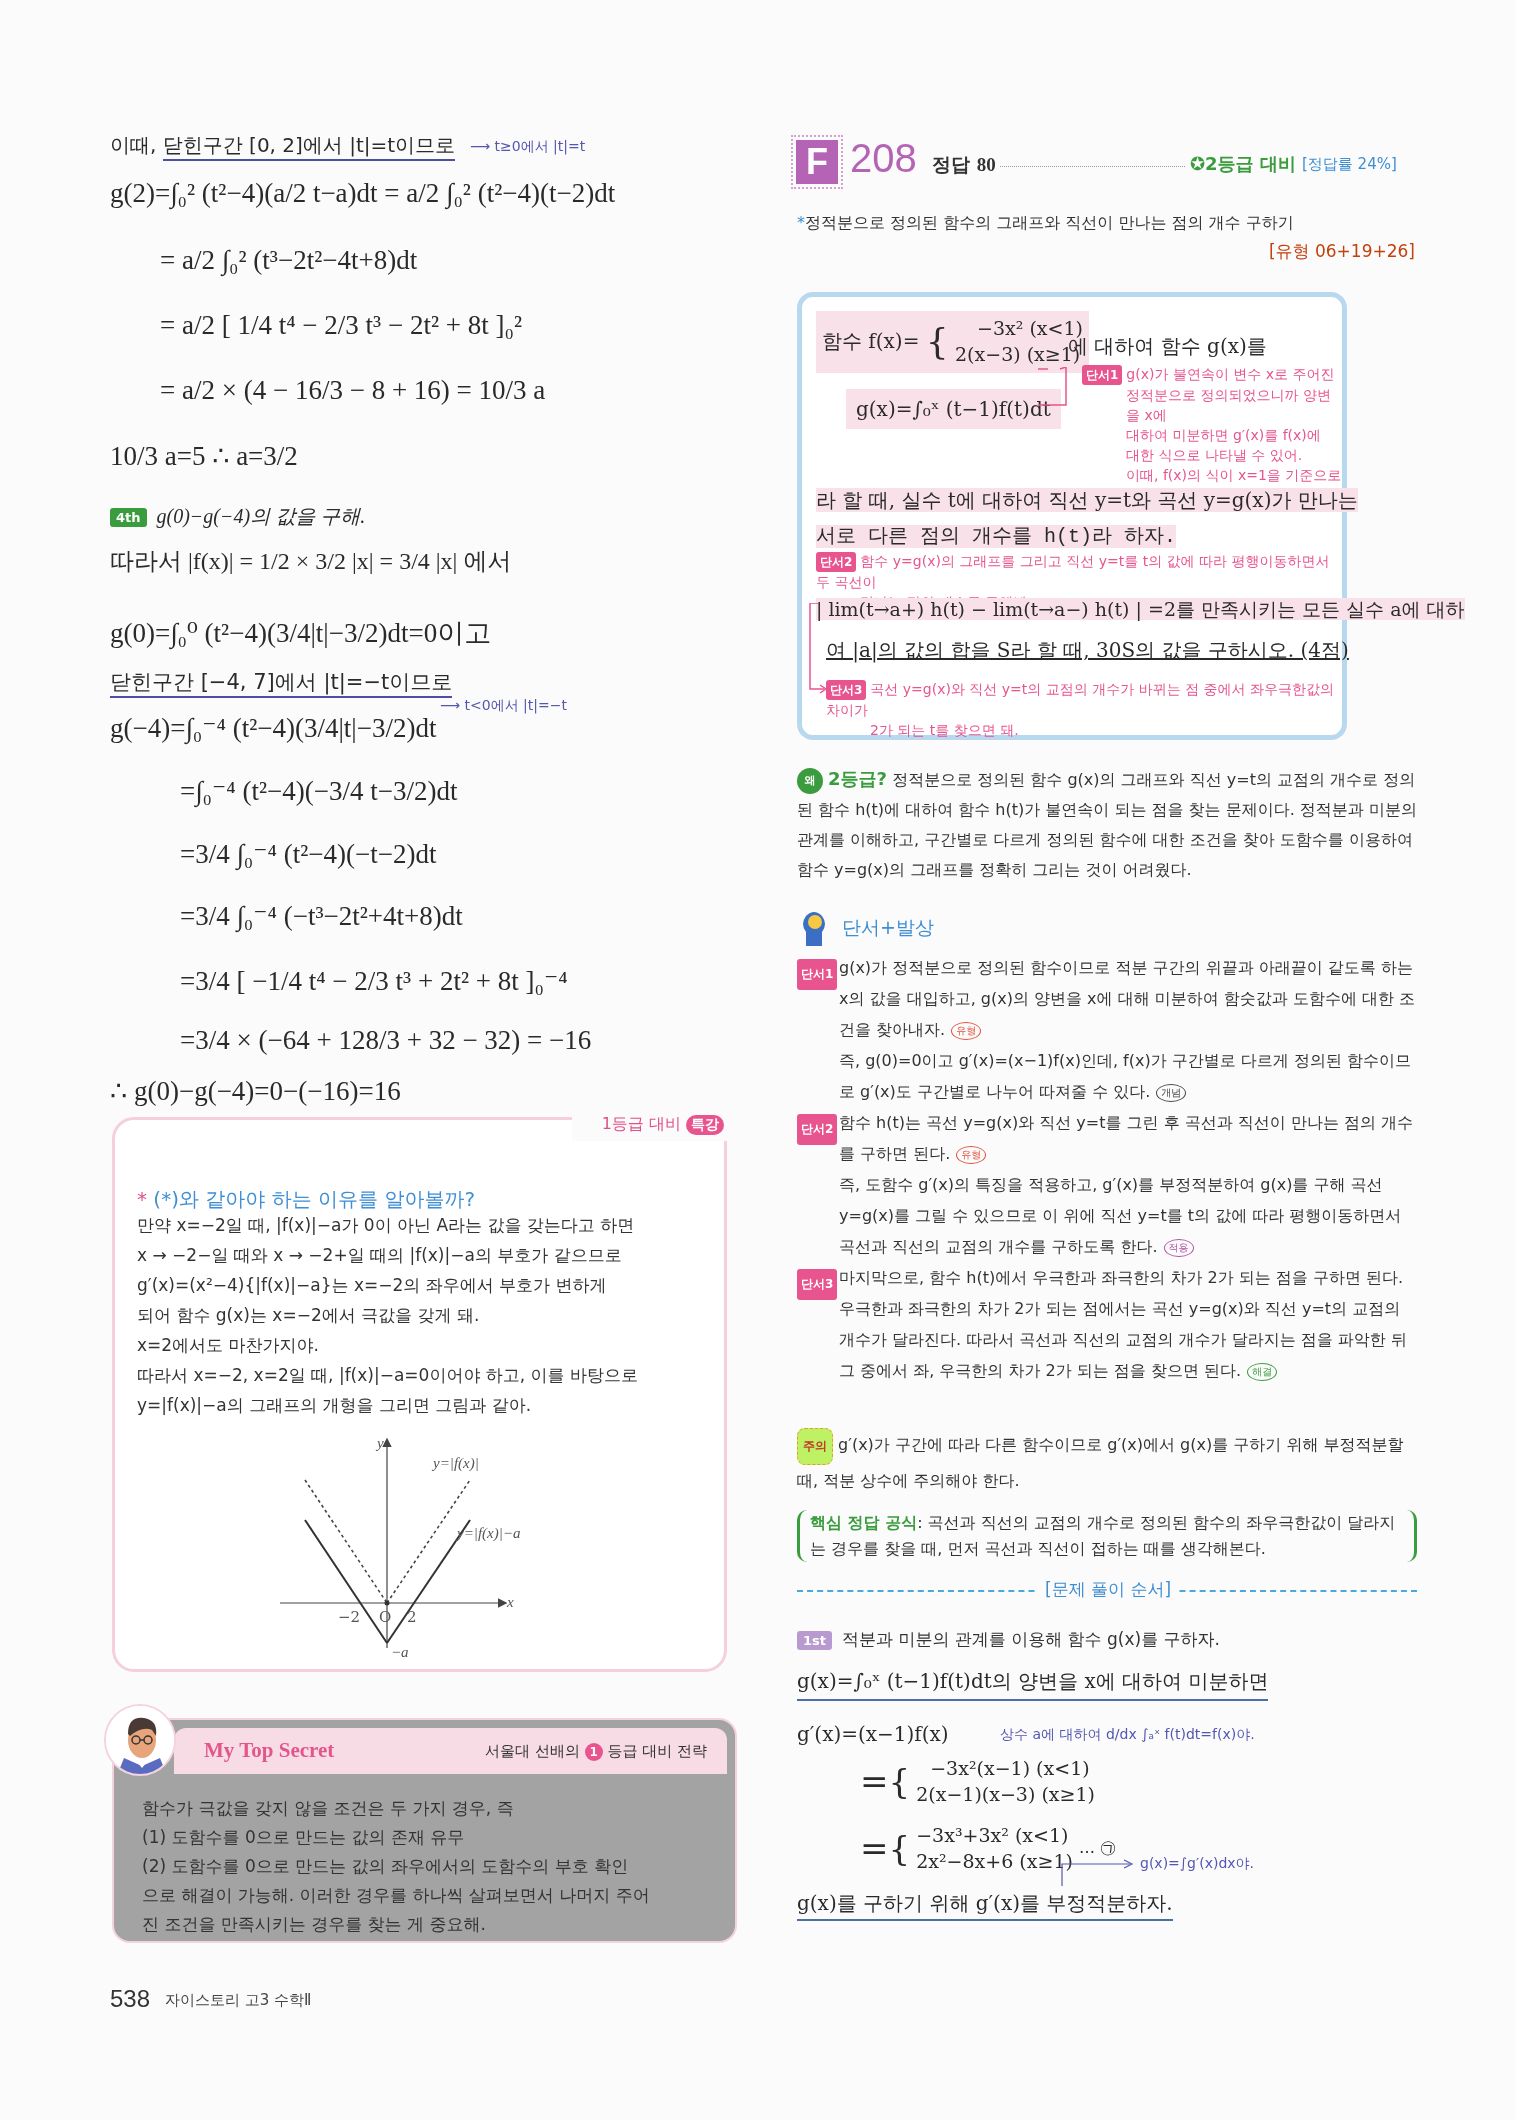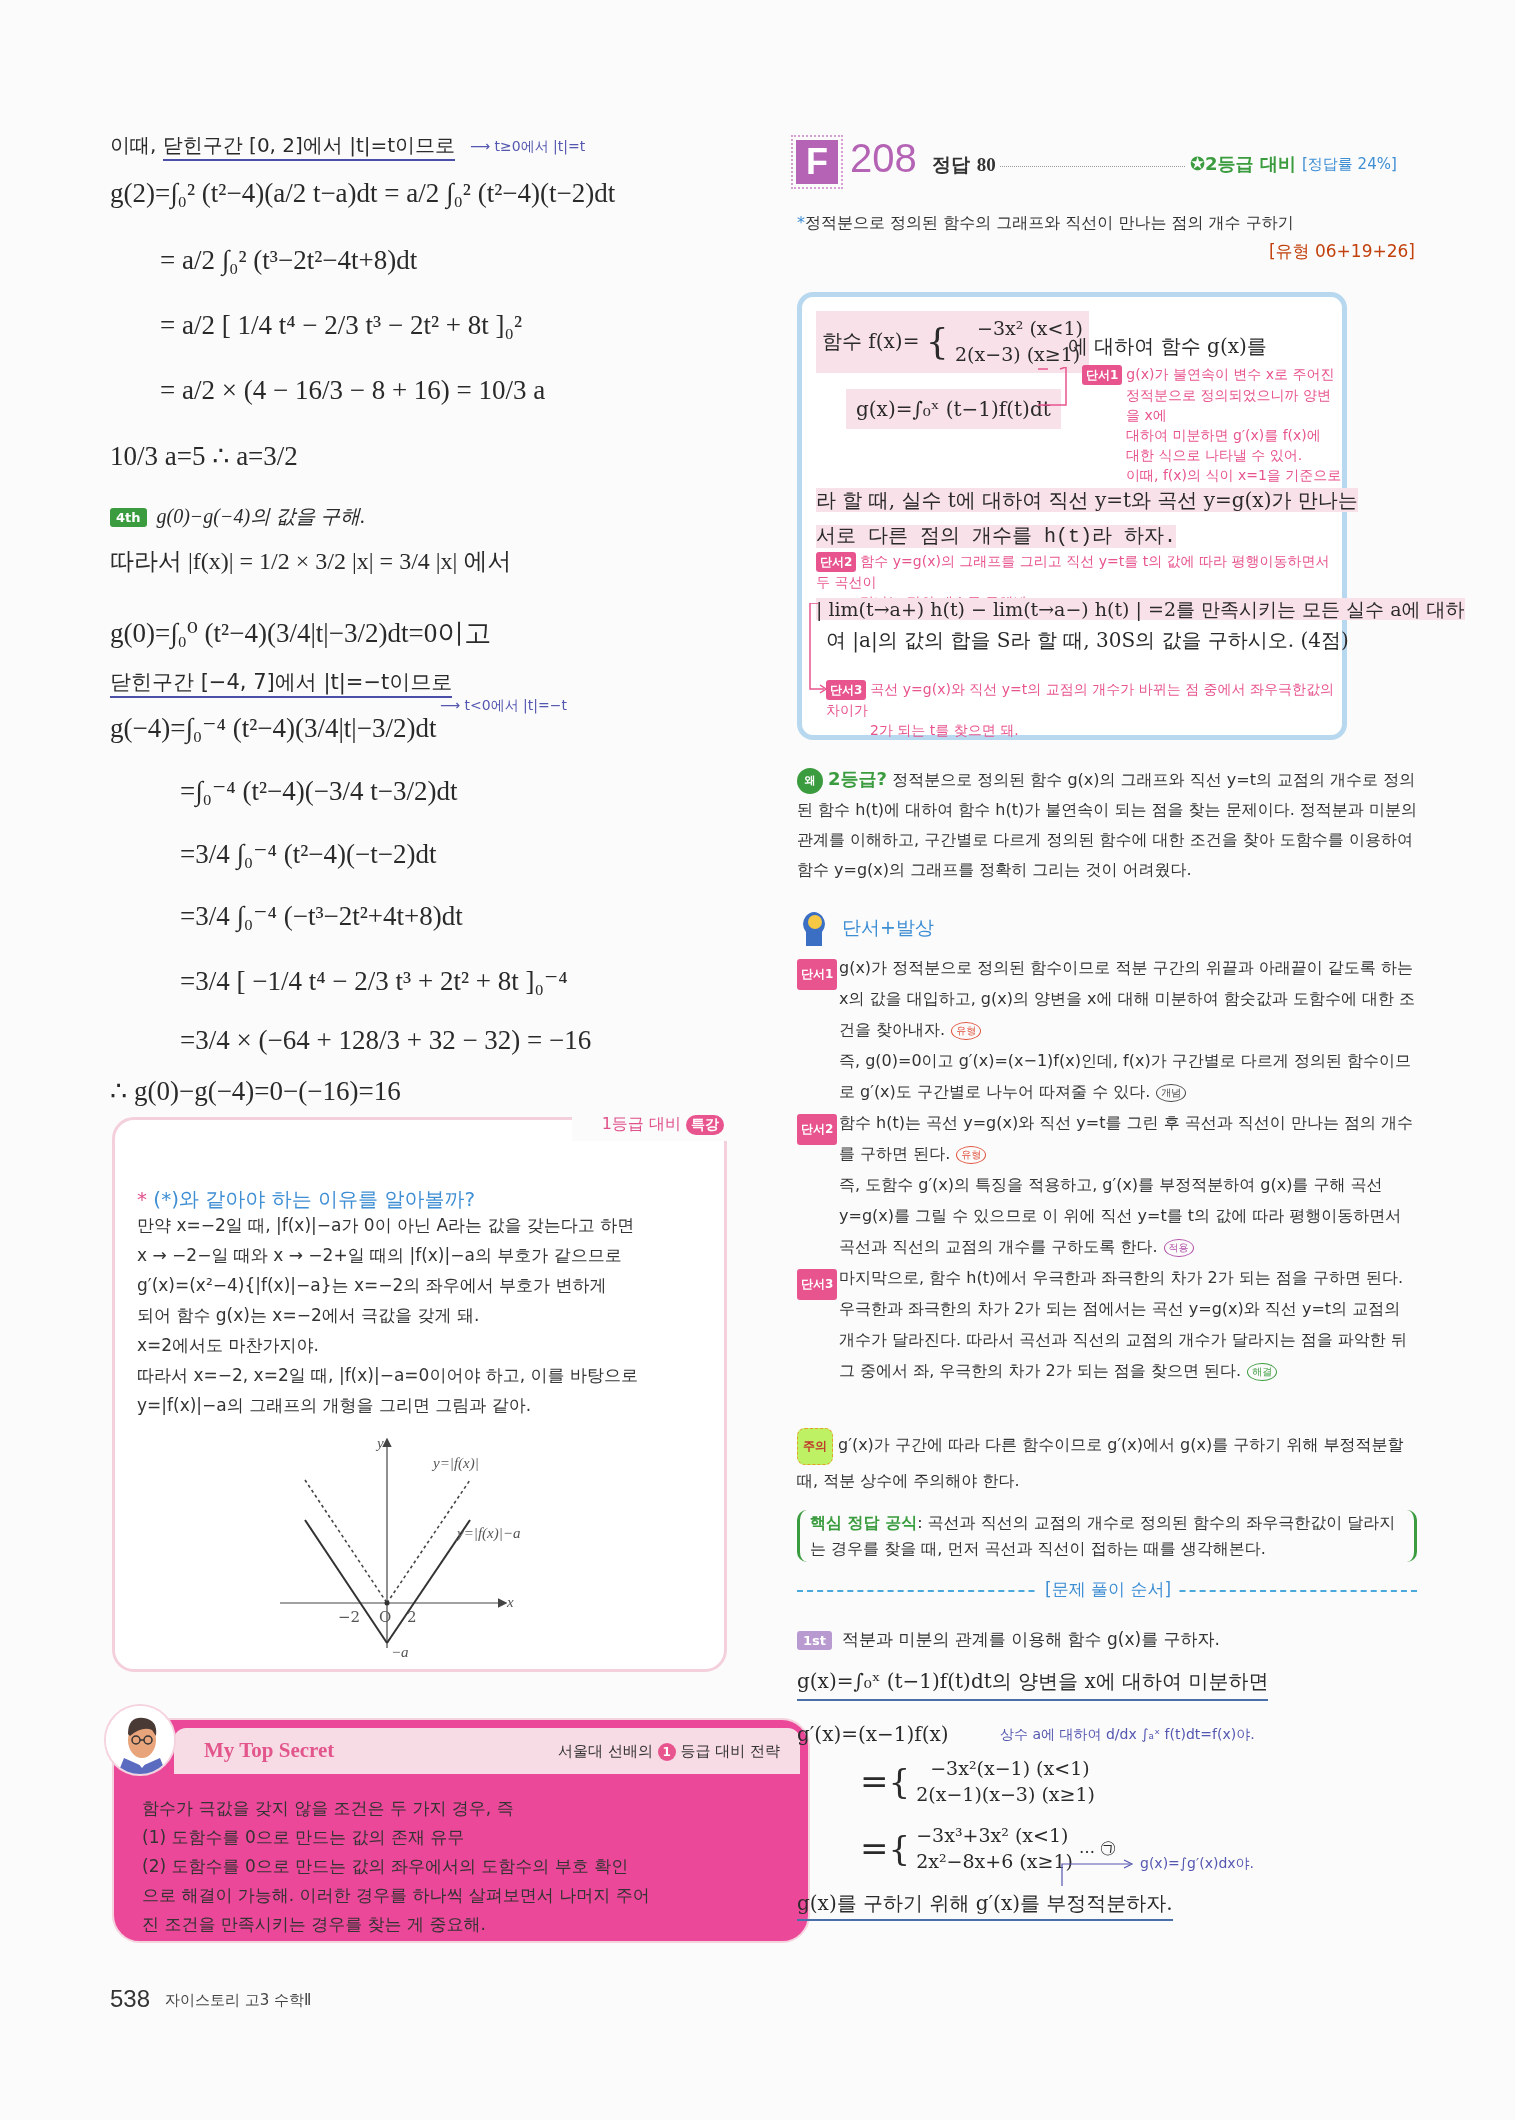--- a/index.html
+++ b/index.html
@@ -19,21 +19,21 @@
 
   
   .pinkbox { position: absolute; left: 112px; top: 1117px; width: 615px; height: 555px; border: 3px solid #f4cfdc; border-radius: 22px; background: #fff; }
   .pinkbox-tab { position: absolute; right: -6px; top: -10px; font-size: 16px; color: #e0508a; font-family: "DejaVu Sans", sans-serif; background: #fbfbfb; padding: 4px 6px 6px 30px; }
   .tokgang { display: inline-block; background: #e8548e; color: #fff; border-radius: 12px; padding: 1px 5px; font-size: 14px; font-weight: bold; }
   .pink-title { position: absolute; left: 22px; top: 40px; font-size: 20px; color: #3e8ed4; font-family: "DejaVu Sans", sans-serif; margin-top: 26px; }
   .pink-title .star { color: #e0508a; }
   .pink-body { position: absolute; left: 22px; top: 90px; font-size: 17px; line-height: 30px; color: #333; font-family: "DejaVu Sans", sans-serif; }
 
   
-  .secret { position: absolute; left: 112px; top: 1718px; width: 698px; height: 225px; border: 2px solid #f4d3de; border-radius: 28px; background: #ec4899; }
+  .secret { position: absolute; left: 112px; top: 1718px; width: 625px; height: 225px; border: 2px solid #f4d3de; border-radius: 18px; background: #a3a3a3; }
   .secret-head { position: absolute; left: 60px; top: 8px; right: 8px; height: 46px; background: #f7dbe5; border-radius: 12px 12px 0 0; }
   .secret-title { position: absolute; left: 30px; top: 10px; font-family: "Liberation Serif", serif; font-weight: bold; font-size: 21px; color: #e2568c; }
   .secret-sub { position: absolute; right: 20px; top: 14px; font-size: 15px; color: #333; font-family: "DejaVu Sans", sans-serif; }
   .one-badge { display: inline-block; width: 18px; height: 18px; border-radius: 50%; background: #e8548e; color: #fff; text-align: center; font-size: 12px; line-height: 18px; font-weight: bold; }
   .avatar { position: absolute; left: -10px; top: -16px; width: 72px; height: 72px; border-radius: 50%; background: #fff; border: 2px solid #f4d3de; overflow: hidden; }
   .secret-body { position: absolute; left: 28px; top: 74px; font-size: 17px; line-height: 29px; color: #333; font-family: "DejaVu Sans", sans-serif; }
 
   .footer-num { position: absolute; left: 110px; top: 1985px; font-size: 24px; color: #333; font-family: "Liberation Sans", sans-serif; }
   .footer-title { position: absolute; left: 165px; top: 1991px; font-size: 15px; color: #444; font-family: "DejaVu Sans", sans-serif; }
 
@@ -233,21 +233,21 @@
     <div style="padding-left:44px;">다르므로 이에 주의해야 해.</div>
   </div>
 
   <div class="abs qtext" style="left:14px; top:190px;"><span class="hl">라 할 때, 실수 t에 대하여 직선 y=t와 곡선 y=g(x)가 만나는</span></div>
   <div class="abs qtext" style="left:14px; top:225px;font-family:Liberation Mono, monospace;"><span class="hl">서로 다른 점의 개수를 h(t)라 하자.</span></div>
   <div class="abs pink-note" style="left:14px; top:254px;">
     <div><span class="dan">단서2</span><span>함수 y=g(x)의 그래프를 그리고 직선 y=t를 t의 값에 따라 평행이동하면서 두 곡선이</span></div>
     <div style="padding-left:44px;">만나는 점의 개수를 구해봐.</div>
   </div>
   <div class="abs qtext" style="left:14px; top:300px; font-size:19px;"><span class="hl">| lim(t→a+) h(t) − lim(t→a−) h(t) | =2를 만족시키는 모든 실수 a에 대하</span></div>
-  <div class="abs qtext" style="left:24px; top:330px;">여 |a|의 값의 합을 S라 할 때, 30S의 값을 구하시오. (4점)</div>
+  <div class="abs qtext" style="left:24px; top:340px;text-decoration:underline;">여 |a|의 값의 합을 S라 할 때, 30S의 값을 구하시오. (4점)</div>
   <svg class="abs" style="left:6px; top:306px;" width="20" height="92">
     <path d="M10,0 L2,0 L2,86 L16,86" stroke="#e8548e" stroke-width="1.5" fill="none"></path>
     <path d="M12,82 L18,86 L12,90" stroke="#e8548e" stroke-width="1.5" fill="none"></path>
   </svg>
   <div class="abs pink-note" style="left:24px; top:382px;">
     <div><span class="dan">단서3</span><span>곡선 y=g(x)와 직선 y=t의 교점의 개수가 바뀌는 점 중에서 좌우극한값의 차이가</span></div>
     <div style="padding-left:44px;">2가 되는 t를 찾으면 돼.</div>
   </div>
 </div>
 

